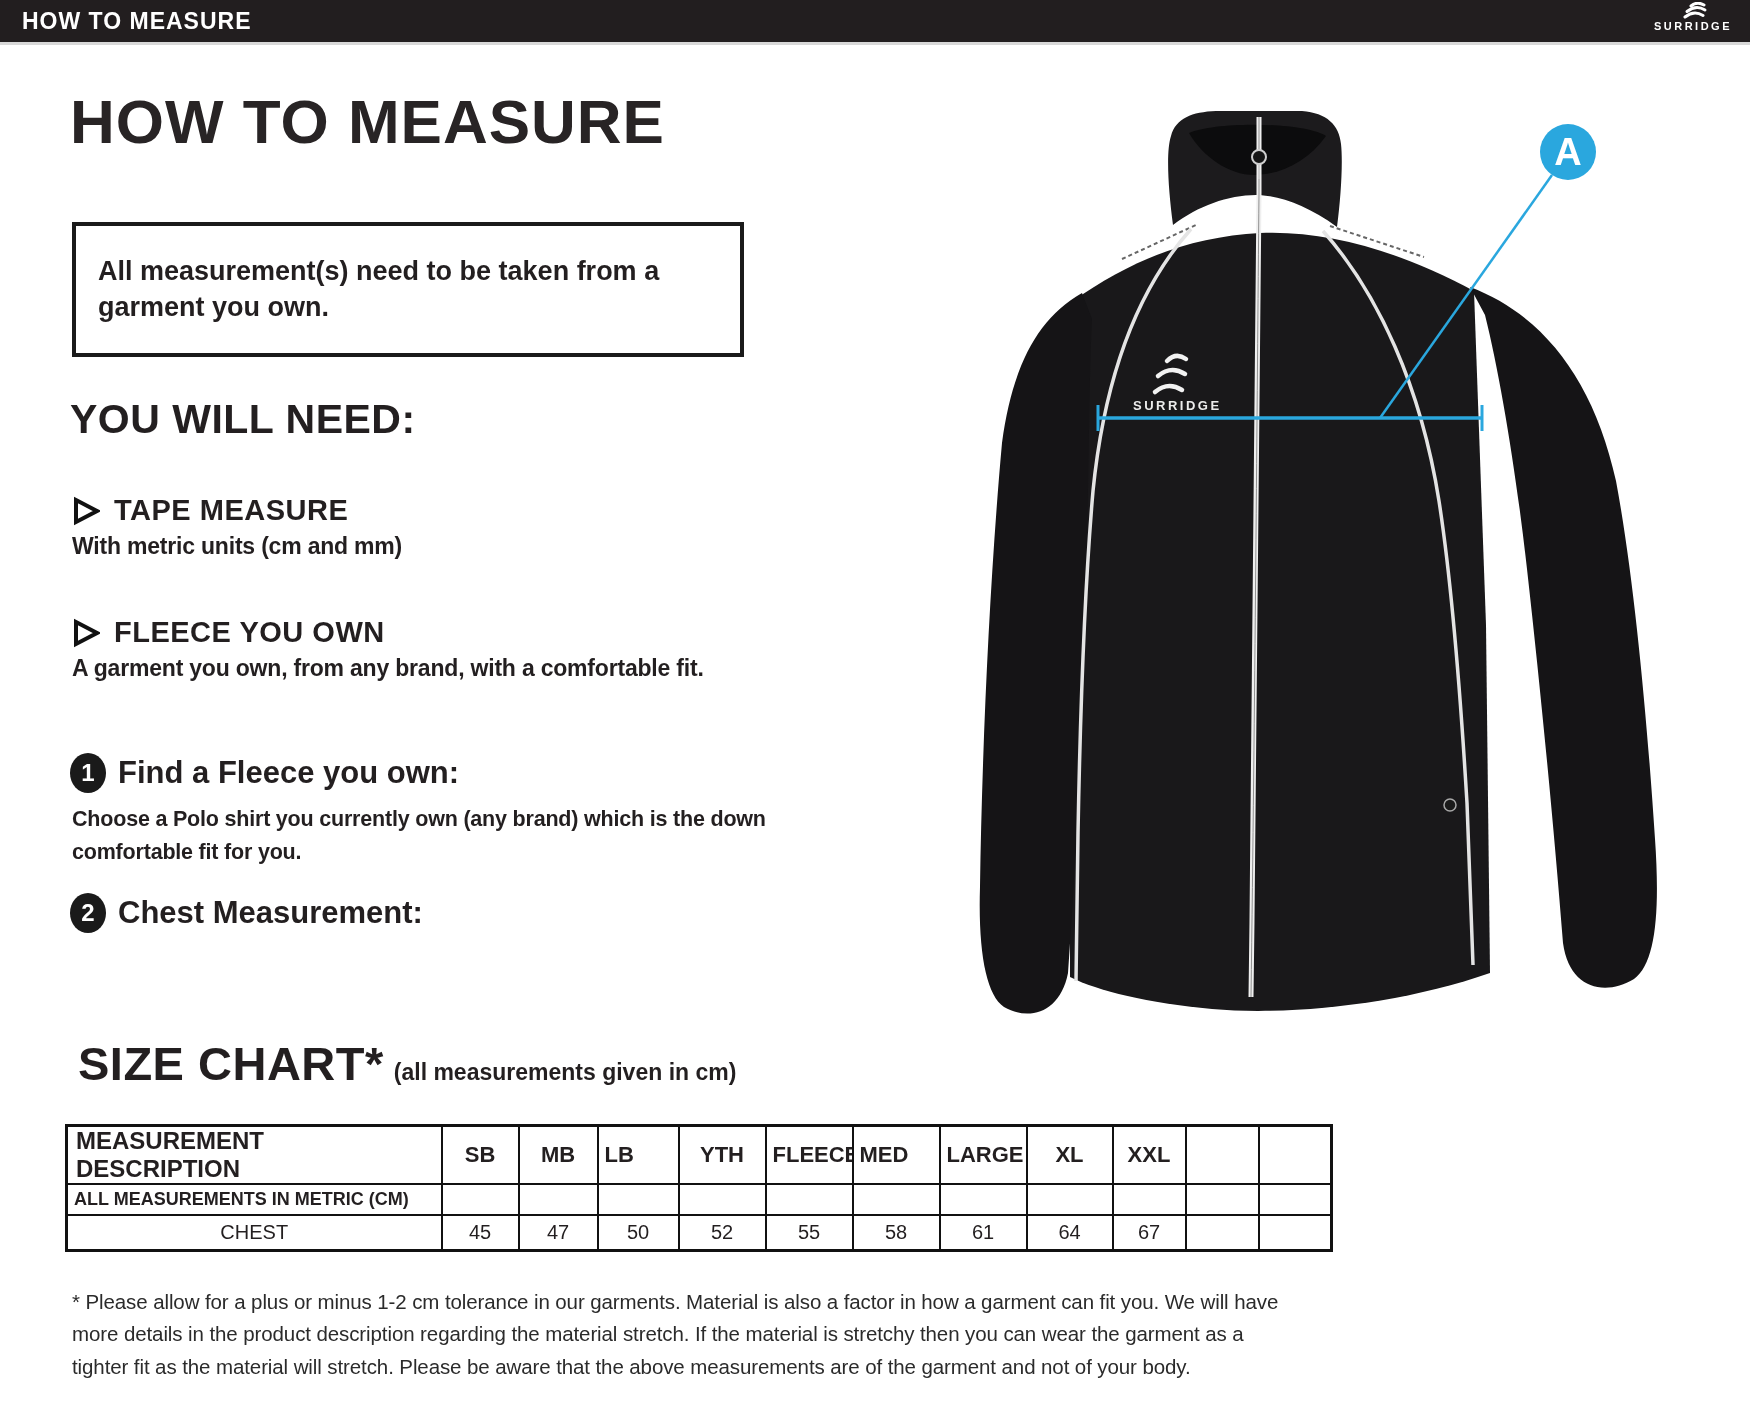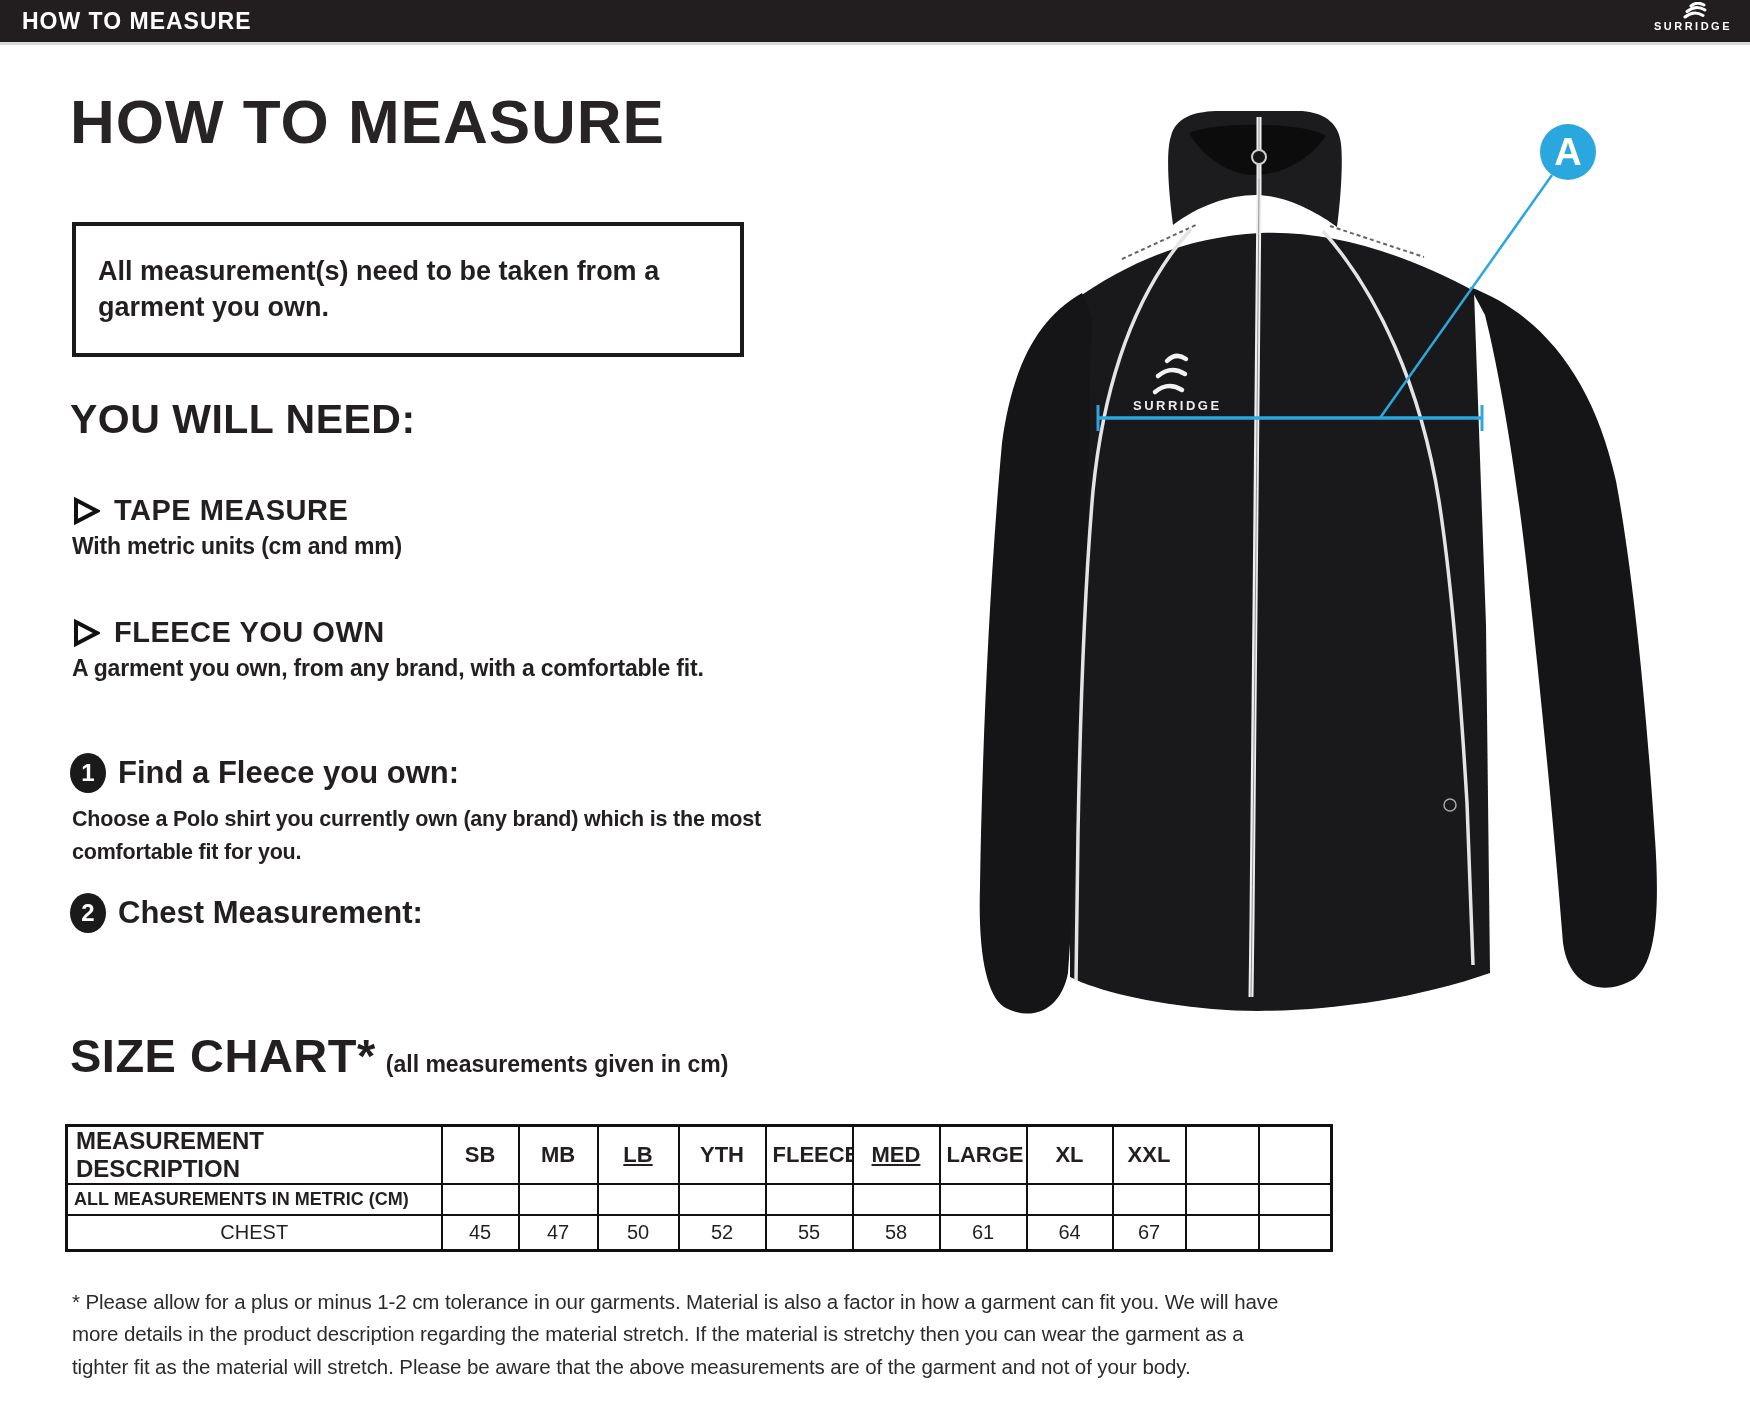--- a/index.html
+++ b/index.html
@@ -31,31 +31,31 @@
 
   .step{position:absolute;left:70px;}
   #step-0{top:753px;} #step-1{top:893px;}
   .step-head{display:flex;align-items:center;gap:12px;}
   .step-num{width:36px;height:40px;border-radius:50%;background:#1a1a1a;color:#fff;
           font-size:24px;font-weight:700;display:flex;align-items:center;justify-content:center;}
   .step-title{font-size:31px;font-weight:700;}
   .step-desc{margin:10px 0 0 2px;font-size:21.5px;font-weight:700;letter-spacing:-.2px;
           line-height:1.55;white-space:pre-line;}
 
-  .size-chart-heading{position:absolute;left:70px;top:1028px;margin:0;font-size:47px;
+  .size-chart-heading{position:absolute;left:70px;top:1028px;margin:8px;font-size:47px;
           font-weight:700;letter-spacing:.5px;}
   .size-chart-sub{font-size:23px;font-weight:700;margin-left:10px;letter-spacing:0;}
 
   
   .size-table{position:absolute;left:65px;top:1124px;width:1265px;table-layout:fixed;
           border-collapse:collapse;border:3px solid #111;background:#fff;}
   .size-table th,.size-table td{border:2px solid #111;padding:0 6px;overflow:hidden;}
   .size-table thead th{height:44px;font-size:22px;font-weight:700;text-align:center;}
   .size-table th.col-desc{font-size:24px;text-align:left;padding-left:8px;}
-  .size-table th.col-left{text-align:center;text-decoration:underline;}
+  .size-table th.col-left{text-align:left;}
   .size-table tr.metric-row td{height:29px;font-size:18px;font-weight:700;text-align:left;}
   .size-table tr.chest-row td{height:33px;font-size:20px;font-weight:400;text-align:center;}
   .size-table td.row-label{text-align:left;}
 
   .footnote{position:absolute;left:72px;top:1286px;margin:0;font-size:20.5px;font-weight:400;
           line-height:1.58;letter-spacing:-.1px;color:#2b2b2b;white-space:pre-line;}
 
   
   .figure{position:absolute;left:930px;top:105px;width:770px;height:950px;}
 </style>
@@ -105,21 +105,21 @@
       <span class="need-title">TAPE MEASURE</span>
     </div>
     <p class="need-desc">With metric units (cm and mm)</p>
   </div>
 
   <div class="step" id="step-0">
     <div class="step-head">
       <span class="step-num">1</span>
       <span class="step-title">Find a Fleece you own:</span>
     </div>
-    <p class="step-desc">Choose a Polo shirt you currently own (any brand) which is the most
+    <p class="step-desc">Choose a Polo shirt you currently own (any brand) which is the down
 comfortable fit for you.</p>
   </div>
 
   <div class="step" id="step-1">
     <div class="step-head">
       <span class="step-num">2</span>
       <span class="step-title">Chest Measurement:</span>
     </div>
   </div>
 

